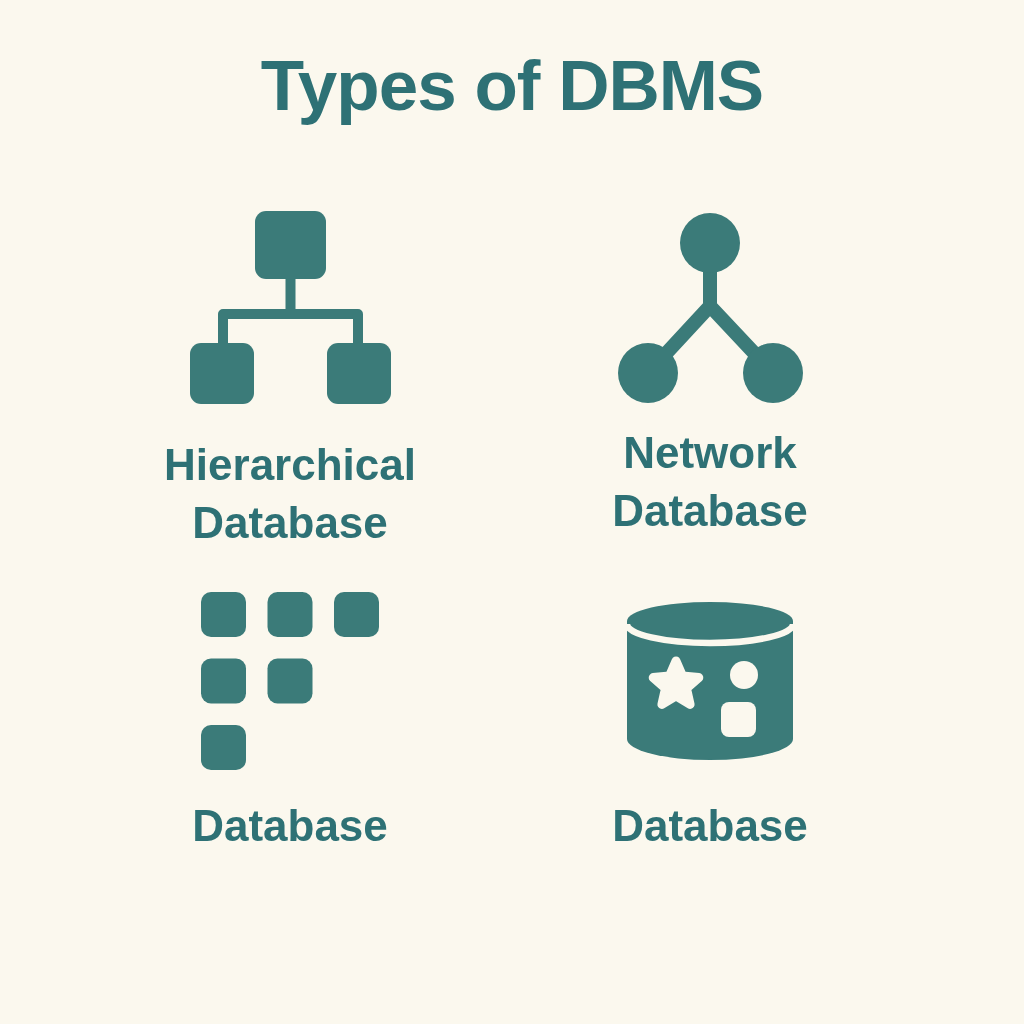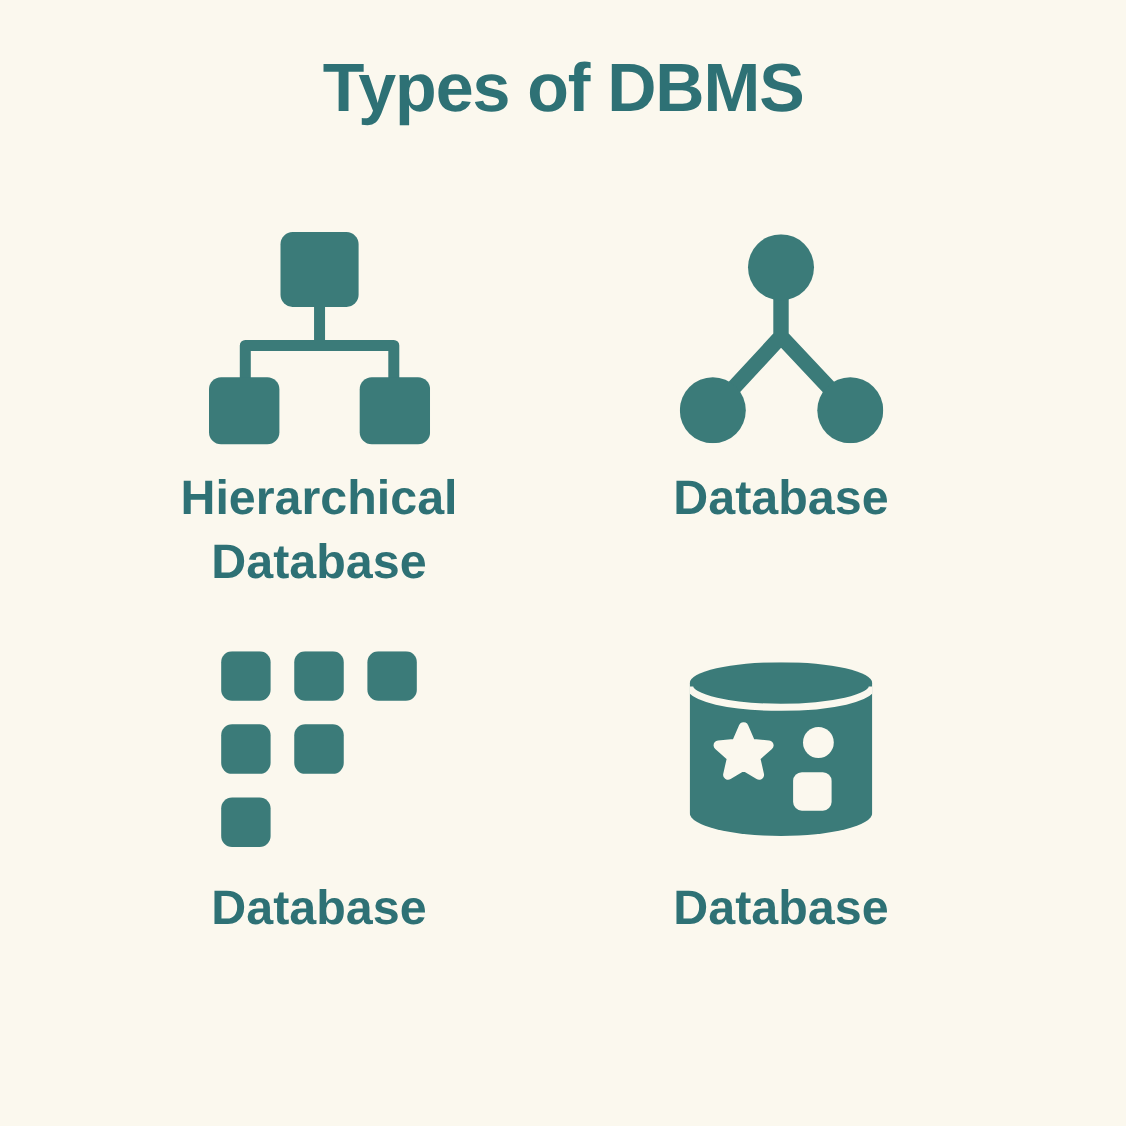--- a/index.html
+++ b/index.html
@@ -17,34 +17,34 @@
     font-family: "Liberation Sans", sans-serif;
     overflow: hidden;
   }
   .page-title {
     position: absolute;
     top: 50px;
     left: 0;
     width: 1024px;
     margin: 0;
     text-align: center;
-    font-size: 62px;
+    font-size: 71px;
     line-height: 1.0;
     font-weight: 700;
     letter-spacing: -1px;
     color: var(--text);
   }
   .cell {
     position: absolute;
     width: 420px;
     display: flex;
     flex-direction: column;
     align-items: center;
   }
-  .cell-1 { left: 80px;  top: 205px; }
+  .cell-1 { left: 80px;  top: 205px; gap: 12px; }
   .cell-2 { left: 500px; top: 205px; }
   .cell-3 { left: 80px;  top: 578px; }
   .cell-4 { left: 500px; top: 578px; }
   .icon-box {
     height: 205px;
     display: flex;
     align-items: center;
     justify-content: center;
   }
   .label {
@@ -84,20 +84,21 @@
 <div class="cell cell-2">
   <div class="icon-box">
     <svg width="185" height="190" viewBox="0 0 185 190">
       <path class="ic-stroke" stroke-width="14" stroke-linejoin="round" d="M92,30 V93 L30,160 M92,93 L155,160"></path>
       <circle class="ic-fill" cx="92" cy="30" r="30"></circle>
       <circle class="ic-fill" cx="30" cy="160" r="30"></circle>
       <circle class="ic-fill" cx="155" cy="160" r="30"></circle>
     </svg>
   </div>
   <div class="label">
+    <span>Network</span>
     <span>Database</span>
   </div>
 </div>
 
 <div class="cell cell-3">
   <div class="icon-box">
     <svg width="178" height="178" viewBox="0 0 178 178">
       <rect class="ic-fill" x="0" y="0" width="45" height="45" rx="10"></rect>
       <rect class="ic-fill" x="66.5" y="0" width="45" height="45" rx="10"></rect>
       <rect class="ic-fill" x="133" y="0" width="45" height="45" rx="10"></rect>

